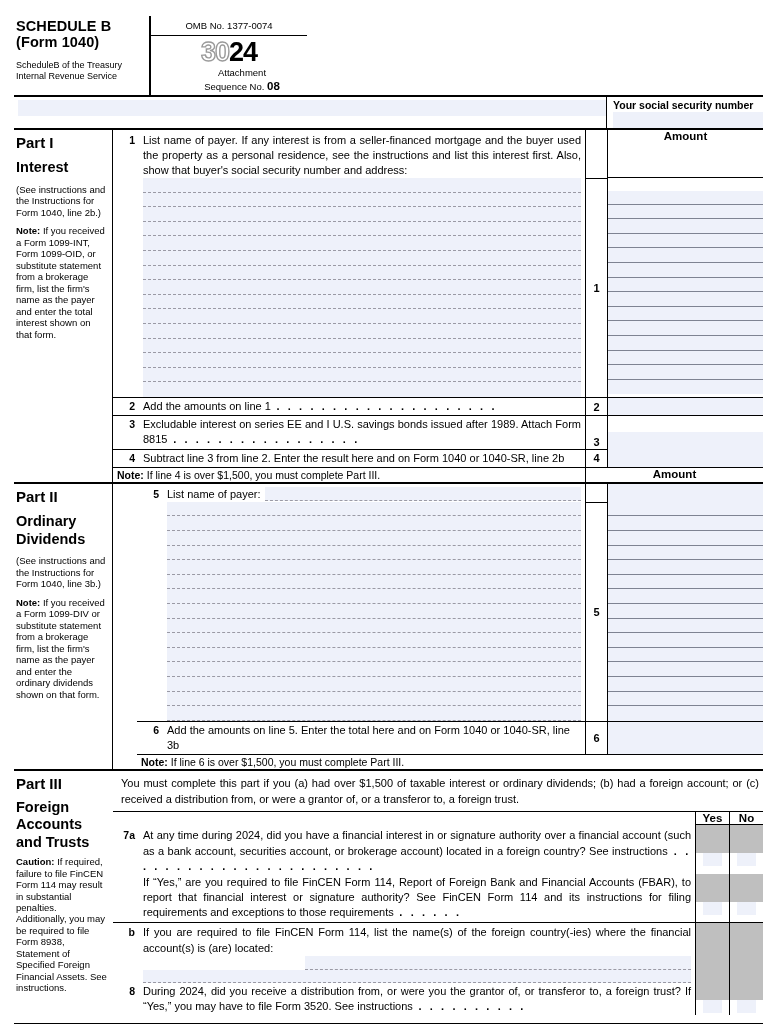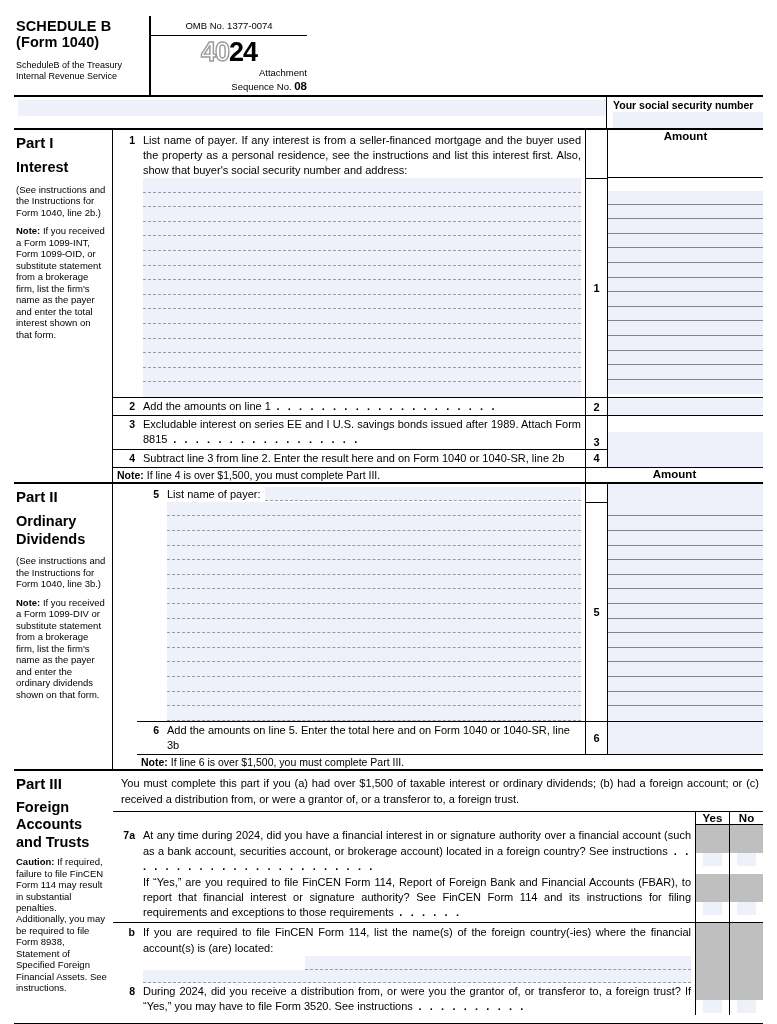--- a/index.html
+++ b/index.html
@@ -28,21 +28,21 @@
   .dept { font-size:9px; line-height:1.2; margin-top:10px; }
 
   .title { font-size:18px; font-weight:bold; margin-top:7px; letter-spacing:.1px; }
   .attach { font-size:10.5px; font-weight:bold; margin-top:13px; }
   .goto { font-size:10.5px; font-weight:bold; margin-top:4px; }
   .goto i { font-style:italic; }
 
   .omb { font-size:9.5px; padding:3px 0 4px 0; border-bottom:1px solid #000; }
   .yr { font-size:27px; font-weight:bold; line-height:1.0; margin-top:3px; letter-spacing:-1px; }
   .yr .hollow { color:#fff; -webkit-text-stroke:1.4px #9a9a9a; }
-  .seq { font-size:9.5px; line-height:1.22; margin-top:1px; padding-bottom:2px; text-align:right; padding-left:26px;}
+  .seq { font-size:9.5px; line-height:1.22; margin-top:1px; padding-bottom:2px; text-align:center; padding-left:26px;}
   .seq b { font-size:11.5px; }
 
   
   .namerow { display:flex; border-bottom:2px solid #000; }
   .name-l { flex:1; border-right:1.5px solid #000; padding:2px 0 0 4px; }
   .name-r { width:156px; padding:2px 0 0 6px; }
   .name-l .lbl { font-size:9.5px; }
   .name-r .lbl { font-size:10.5px; font-weight:bold; }
   .name-fill { height:16px; background:#eef1fa; margin-top:1px; }
 
@@ -112,21 +112,21 @@
       </div>
       <div class="dept">
         <div>ScheduleB of the Treasury</div>
         <div>Internal Revenue Service</div>
       </div>
     </div>
 
 
     <div class="hdr-right">
       <div class="omb">OMB No. 1377-0074</div>
-      <div class="yr"><span class="hollow">40</span><span>24</span></div>
+      <div class="yr"><span class="hollow">30</span><span>24</span></div>
       <div class="seq">
         <div>Attachment</div>
         <div><span>Sequence No.</span> <b>08</b></div>
       </div>
     </div>
   </div>
 
   <div class="namerow">
     <div class="name-l">
       <div class="name-fill"></div>

